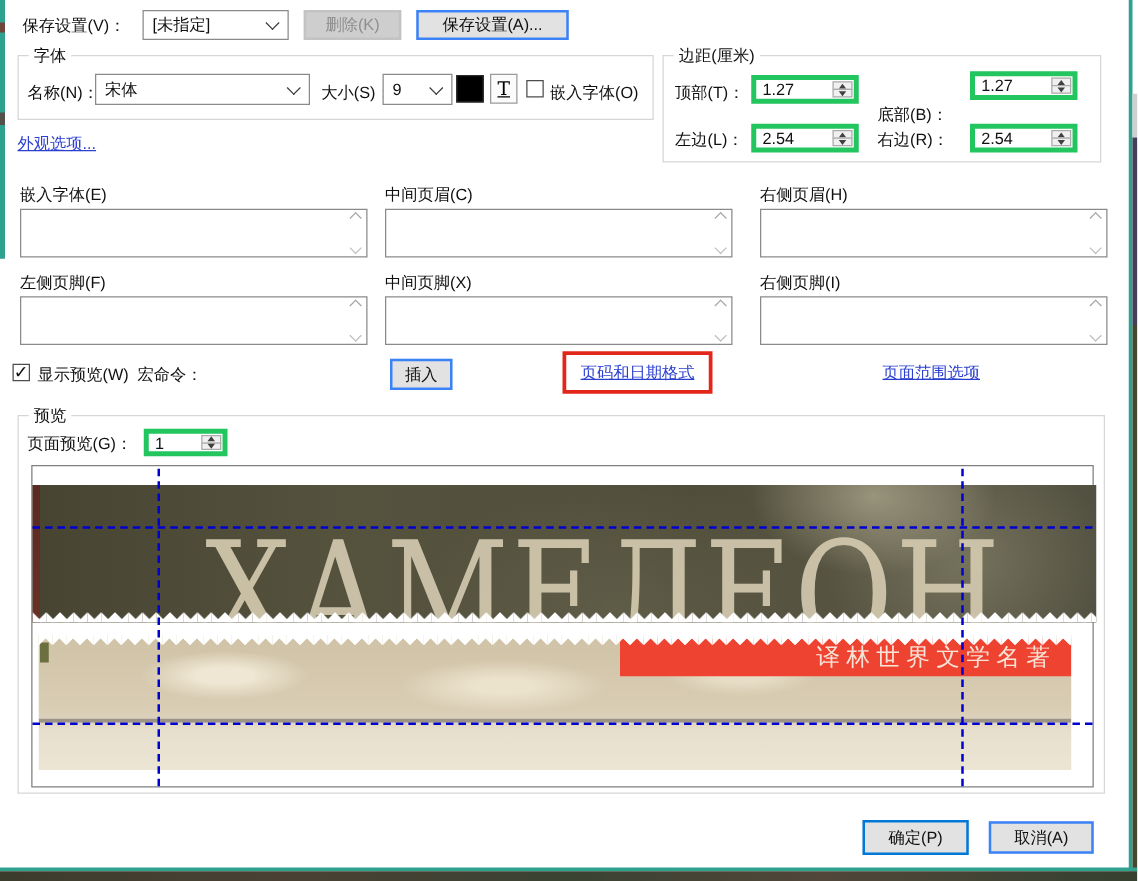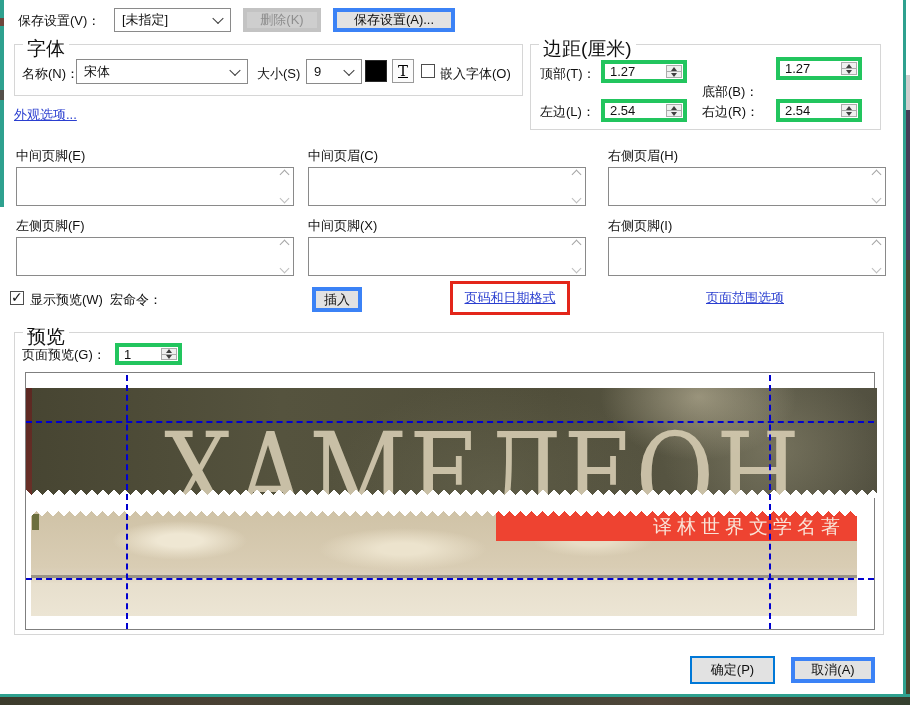--- a/index.html
+++ b/index.html
@@ -4,26 +4,26 @@
 <style>
   html,body{margin:0;padding:0;}
   body{font-family:"Liberation Sans","DejaVu Sans",sans-serif;}
   .screen{position:relative;width:910px;height:705px;background:#ffffff;overflow:hidden;}
   .dialog{position:absolute;left:0;top:0;width:903px;height:694px;background:#ffffff;}
 
   .lbl{position:absolute;font-size:13px;color:#101010;white-space:nowrap;line-height:16px;}
   .link{position:absolute;font-size:13px;color:#2b3fd0;text-decoration:underline;white-space:nowrap;cursor:pointer;line-height:16px;}
 
   .group{position:absolute;border:1px solid #d6d6d6;box-sizing:border-box;}
-  .group-title{position:absolute;top:-9px;left:8px;background:#ffffff;padding:0 4px;font-size:19px;color:#101010;white-space:nowrap;}
+  .group-title{position:absolute;top:-9px;left:8px;background:#ffffff;padding:0 4px;font-size:13px;color:#101010;white-space:nowrap;}
 
   .select{position:absolute;background:#fff;border:1px solid #8a8a8a;box-sizing:border-box;font-size:13px;color:#101010;display:flex;align-items:center;padding:0 22px 0 7px;cursor:pointer;}
   .chev{position:absolute;right:8px;top:50%;width:7px;height:7px;border-right:1.6px solid #3c3c3c;border-bottom:1.6px solid #3c3c3c;transform:translateY(-70%) rotate(45deg);}
 
-  .btn{position:absolute;background:#e2e2e2;border:4px solid #3b82f6;box-sizing:border-box;font-size:13px;color:#101010;display:flex;align-items:center;justify-content:center;cursor:pointer;}
+  .btn{position:absolute;background:#e2e2e2;border:2px solid #3b82f6;box-sizing:border-box;font-size:13px;color:#101010;display:flex;align-items:center;justify-content:center;cursor:pointer;}
   .btn.disabled{background:#cecece;border-color:#c3c3c3;color:#8e8e8e;cursor:default;}
   .btn.focused{border:2px solid #0078d7;}
 
   .field{position:absolute;height:23px;border:4px solid #22c55e;background:#fff;box-sizing:border-box;display:flex;}
   .field input{flex:1;min-width:0;border:none;outline:none;font-family:inherit;font-size:13px;padding:0 5px;background:transparent;color:#101010;}
   .spin{width:18px;display:flex;flex-direction:column;padding:1px;box-sizing:border-box;}
   .spin-btn{flex:1;background:#f0f0f0;border:1px solid #ababab;display:flex;align-items:center;justify-content:center;cursor:pointer;}
   .spin-btn + .spin-btn{margin-top:-1px;}
   .tri{width:0;height:0;display:block;}
   .tri-up{border-left:3px solid transparent;border-right:3px solid transparent;border-bottom:4px solid #404040;}
@@ -156,21 +156,21 @@
       <div class="spin">
         <div class="spin-btn">
             <i class="tri tri-up"></i>
           </div>
         <div class="spin-btn">
             <i class="tri tri-down"></i>
           </div>
       </div>
     </div>
 
-    <span class="lbl" style="left:16px;top:148px">中间页脚(E)</span>
+    <span class="lbl" style="left:16px;top:148px">嵌入字体(E)</span>
     <span class="lbl" style="left:308px;top:148px">中间页眉(C)</span>
     <span class="lbl" style="left:608px;top:148px">右侧页眉(H)</span>
 
     <div class="ta" style="left:16px;top:167px;width:278px;height:39px">
       <textarea style=""></textarea>
       <div class="sb">
           <i class="chs up"></i>
           <i class="chs dn"></i>
         </div>
     </div>

